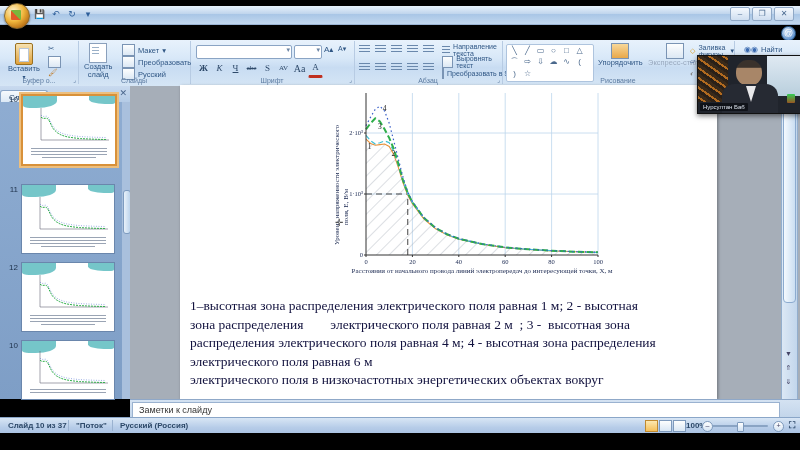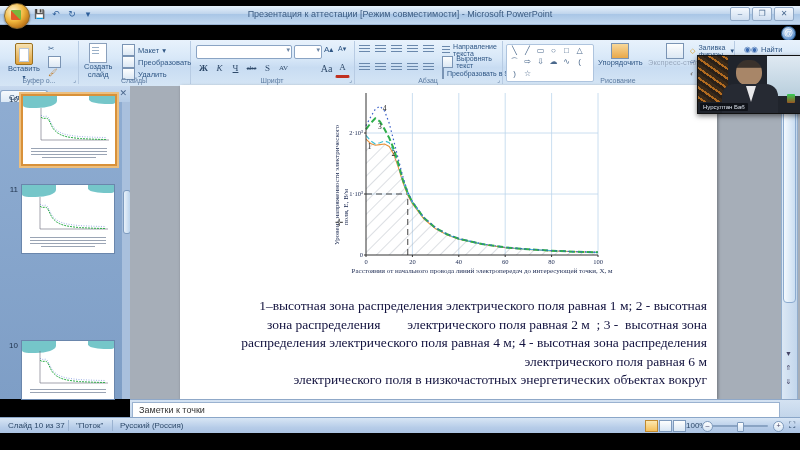--- a/index.html
+++ b/index.html
@@ -93,34 +93,34 @@
     background:linear-gradient(90deg,#f4f9fe,#cadef2);border:1px solid #8cabcf;}
   #slide{position:absolute;left:50px;top:-1px;width:537px;height:314px;background:#fff;box-shadow:1px 1px 3px rgba(0,0,0,.35);overflow:hidden;}
 
   
   #chartbox{position:absolute;left:160px;top:2px;width:282px;height:188px;}
   .ylab{position:absolute;transform:rotate(-90deg);transform-origin:left top;
     font-family:"Liberation Serif",serif;font-size:7px;color:#1c2a52;white-space:nowrap;}
   #movecursor{position:absolute;left:155px;top:132px;font-size:10px;color:#555;}
 
   
-  #caption{position:absolute;left:10px;top:212px;width:517px;text-align:right;
+  #caption{position:absolute;left:10px;top:212px;width:517px;text-align:left;
     font-family:"Liberation Serif",serif;font-size:13.5px;line-height:18.5px;color:#12123e;}
   .cap{white-space:pre;}
 
   
   #notes{left:130px;top:399px;width:670px;height:18px;background:linear-gradient(#d4e2f2,#c2d5ea);border-top:1px solid #8fa8c8;}
   #notes-box{position:absolute;left:2px;top:2px;width:640px;height:14px;background:#fff;border:1px solid #9ab2d0;
     font-size:9px;color:#333;padding-left:6px;line-height:14px;}
 
   
   #statusbar{left:0;top:417px;width:800px;height:16px;
     background:linear-gradient(#d8e6f5,#b6cce8 60%,#a9c2e2);border-top:1px solid #8aa6c8;
     font-size:8px;color:#2c4868;}
-  .sb-item{position:absolute;top:3px;}
+  .sb-item{position:absolute;top:3px;font-weight:bold;}
   .sb-sep{position:absolute;top:2px;width:1px;height:11px;background:#9ab2d0;}
   .viewic{display:inline-block;width:11px;height:10px;border:1px solid #7e9abc;background:linear-gradient(#fdfefe,#d8e6f4);margin-right:1px;}
   .viewic.on{background:linear-gradient(#fde8b0,#f5c05a);border-color:#c08a30;}
   #zoom-slider{position:absolute;left:712px;top:7px;width:56px;height:2px;background:#8aa4c4;border-radius:1px;}
   #zoom-slider .knob{position:absolute;left:25px;top:-3px;width:5px;height:8px;background:linear-gradient(#fff,#cfe0f2);border:1px solid #7e9abc;border-radius:1px;}
   .zbtn{position:absolute;top:3px;width:9px;height:9px;border-radius:50%;border:1px solid #7e9abc;
     background:linear-gradient(#fff,#d5e4f4);font-size:7px;line-height:8px;text-align:center;color:#446;}
   #blackbottom{left:0;top:433px;width:800px;height:17px;background:#000;}
   #blacktop{left:0;top:0;width:800px;height:6px;background:#000;}
 </style>
@@ -133,21 +133,20 @@
   <div id="titlebar" class="abs"></div>
   <div id="officebtn" class="abs">
       <div class="sq"></div>
     </div>
   <div class="qat abs" style="left:34px;">
     <span class="qat-ic">💾</span>
     <span class="qat-ic">↶</span>
     <span class="qat-ic">↻</span>
     <span class="qat-ic">▾</span>
   </div>
-  <div id="title-text" class="abs">Презентация к аттестации [Режим совместимости] - Microsoft PowerPoint</div>
   <div class="winbtns abs">
     <div class="winbtn">–</div>
     <div class="winbtn">❐</div>
     <div class="winbtn">✕</div>
   </div>
 
   <div id="helpbtn" class="abs">@</div>
 
   <div id="ribbon" class="abs">
 
@@ -176,38 +175,38 @@
         <span>Создать</span>
         <span>слайд</span>
       </div>
       <div class="smallbtn" style="left:44px;top:3px;"><span class="ic-sq"></span><span>Макет</span> ▾</div>
       <div class="smallbtn" style="left:44px;top:15px;">
           <span class="ic-sq"></span>
           <span>Преобразовать</span>
         </div>
       <div class="smallbtn" style="left:44px;top:27px;">
           <span class="ic-sq"></span>
-          <span>Удалить</span>
+          <span>Русский</span>
         </div>
       <div class="grouplabel">Слайды</div>
     </div>
 
     <div class="group" style="left:190px;width:164px;">
       <div class="combo" style="position:absolute;left:6px;top:4px;width:94px;"></div>
       <div class="combo" style="position:absolute;left:104px;top:4px;width:26px;"></div>
       <div class="smallbtn" style="left:134px;top:4px;font-size:8px;">A▴</div>
       <div class="smallbtn" style="left:148px;top:4px;font-size:7px;">A▾</div>
       <div style="position:absolute;left:6px;top:20px;display:flex;gap:1px;">
         <span class="fbtn" style="font-weight:bold;">Ж</span>
         <span class="fbtn" style="font-style:italic;">К</span>
         <span class="fbtn" style="text-decoration:underline;">Ч</span>
         <span class="fbtn" style="text-decoration:line-through;font-size:7px;">abc</span>
         <span class="fbtn">S</span>
         <span class="fbtn" style="font-size:7px;">AV</span>
-        <span class="fbtn" style="font-size:10px;margin-left:27px;">Aa</span>
+        <span class="fbtn" style="font-size:10px;">Aa</span>
         <span class="fbtn" style="border-bottom:3px solid #c03020;line-height:10px;">А</span>
       </div>
       <div class="grouplabel">Шрифт</div>
       <div class="launcher">⌟</div>
     </div>
 
     <div class="group" style="left:354px;width:148px;">
       <div style="position:absolute;left:5px;top:4px;display:flex;gap:5px;">
         <span class="bars"></span>
         <span class="bars"></span>
@@ -315,20 +314,39 @@
         <div class="caplines">
             <div class="capline"></div>
             <div class="capline"></div>
             <div class="capline"></div>
             <div class="capline" style="width:70%;margin-left:15%;"></div>
           </div>
       </div>
     </div>
     <div class="thumbrow" style="top:98px;">
       <span class="thumbnum">11</span>
+      <div class="thumb">
+        <div class="swoosh"></div>
+          <div class="swoosh tr"></div>
+        <svg class="mini" width="88" height="40" style="position:absolute;left:2px;top:8px;">
+            <line x1="16" y1="4" x2="16" y2="36" stroke="#667" stroke-width="0.6"></line>
+    <line x1="16" y1="36" x2="84" y2="36" stroke="#667" stroke-width="0.6"></line>
+    <polyline points="16.0,13.2 17.3,14.0 18.6,14.4 20.0,14.3 21.3,14.2 22.6,14.6 23.9,16.2 25.2,18.8 26.6,21.8 27.9,24.2 29.2,25.9 32.5,28.9 35.8,30.8 39.1,32.0 42.4,32.9 49.0,33.9 55.6,34.6 62.2,34.9 68.8,35.2 75.4,35.4 82.0,35.5" fill="none" stroke="#2fae4a" stroke-width="1" stroke-dasharray="2 1"></polyline>
+    <polyline points="16.0,13.2 17.3,14.0 18.6,14.4 20.0,14.3 21.3,14.2 22.6,14.6 23.9,16.2 25.2,18.8 26.6,21.8 27.9,24.2 29.2,25.9 32.5,28.9 35.8,30.8 39.1,32.0 42.4,32.9 49.0,33.9 55.6,34.6 62.2,34.9 68.8,35.2 75.4,35.4 82.0,35.5" fill="none" stroke="#3a5fc8" stroke-width="0.5" stroke-dasharray="1 1.5" transform="translate(0,-2)"></polyline>
+          </svg>
+        <div class="caplines">
+            <div class="capline"></div>
+            <div class="capline"></div>
+            <div class="capline"></div>
+            <div class="capline" style="width:70%;margin-left:15%;"></div>
+          </div>
+      </div>
+    </div>
+    <div class="thumbrow" style="top:176px;">
+      <span class="thumbnum">12</span>
       <div class="thumb">
         <div class="swoosh"></div>
           <div class="swoosh tr"></div>
         <svg class="mini" width="88" height="40" style="position:absolute;left:2px;top:8px;">
             <line x1="16" y1="4" x2="16" y2="36" stroke="#667" stroke-width="0.6"></line>
     <line x1="16" y1="36" x2="84" y2="36" stroke="#667" stroke-width="0.6"></line>
     <polyline points="16.0,13.2 17.3,14.0 18.6,14.4 20.0,14.3 21.3,14.2 22.6,14.6 23.9,16.2 25.2,18.8 26.6,21.8 27.9,24.2 29.2,25.9 32.5,28.9 35.8,30.8 39.1,32.0 42.4,32.9 49.0,33.9 55.6,34.6 62.2,34.9 68.8,35.2 75.4,35.4 82.0,35.5" fill="none" stroke="#2fae4a" stroke-width="1" stroke-dasharray="2 1"></polyline>
     <polyline points="16.0,13.2 17.3,14.0 18.6,14.4 20.0,14.3 21.3,14.2 22.6,14.6 23.9,16.2 25.2,18.8 26.6,21.8 27.9,24.2 29.2,25.9 32.5,28.9 35.8,30.8 39.1,32.0 42.4,32.9 49.0,33.9 55.6,34.6 62.2,34.9 68.8,35.2 75.4,35.4 82.0,35.5" fill="none" stroke="#3a5fc8" stroke-width="0.5" stroke-dasharray="1 1.5" transform="translate(0,-2)"></polyline>
           </svg>
         <div class="caplines">
@@ -425,21 +443,21 @@
     <div id="vscroll">
       <div class="scr-arrow" style="top:1px;">▲</div>
       <div class="sthumb"></div>
       <div class="scr-arrow" style="bottom:40px;">▼</div>
       <div class="scr-arrow" style="bottom:26px;">⇑</div>
       <div class="scr-arrow" style="bottom:12px;">⇓</div>
     </div>
   </div>
 
   <div id="notes" class="abs">
-    <div id="notes-box">Заметки к точки</div>
+    <div id="notes-box">Заметки к слайду</div>
   </div>
 
   <div id="statusbar" class="abs">
     <span class="sb-item" style="left:8px;">Слайд 10 из 37</span>
     <span class="sb-sep" style="left:68px;"></span>
     <span class="sb-item" style="left:76px;">"Поток"</span>
     <span class="sb-sep" style="left:112px;"></span>
     <span class="sb-item" style="left:120px;">Русский (Россия)</span>
     <span class="sb-item" style="left:645px;top:2px;">
       <span class="viewic on"></span><span class="viewic"></span><span class="viewic"></span>

